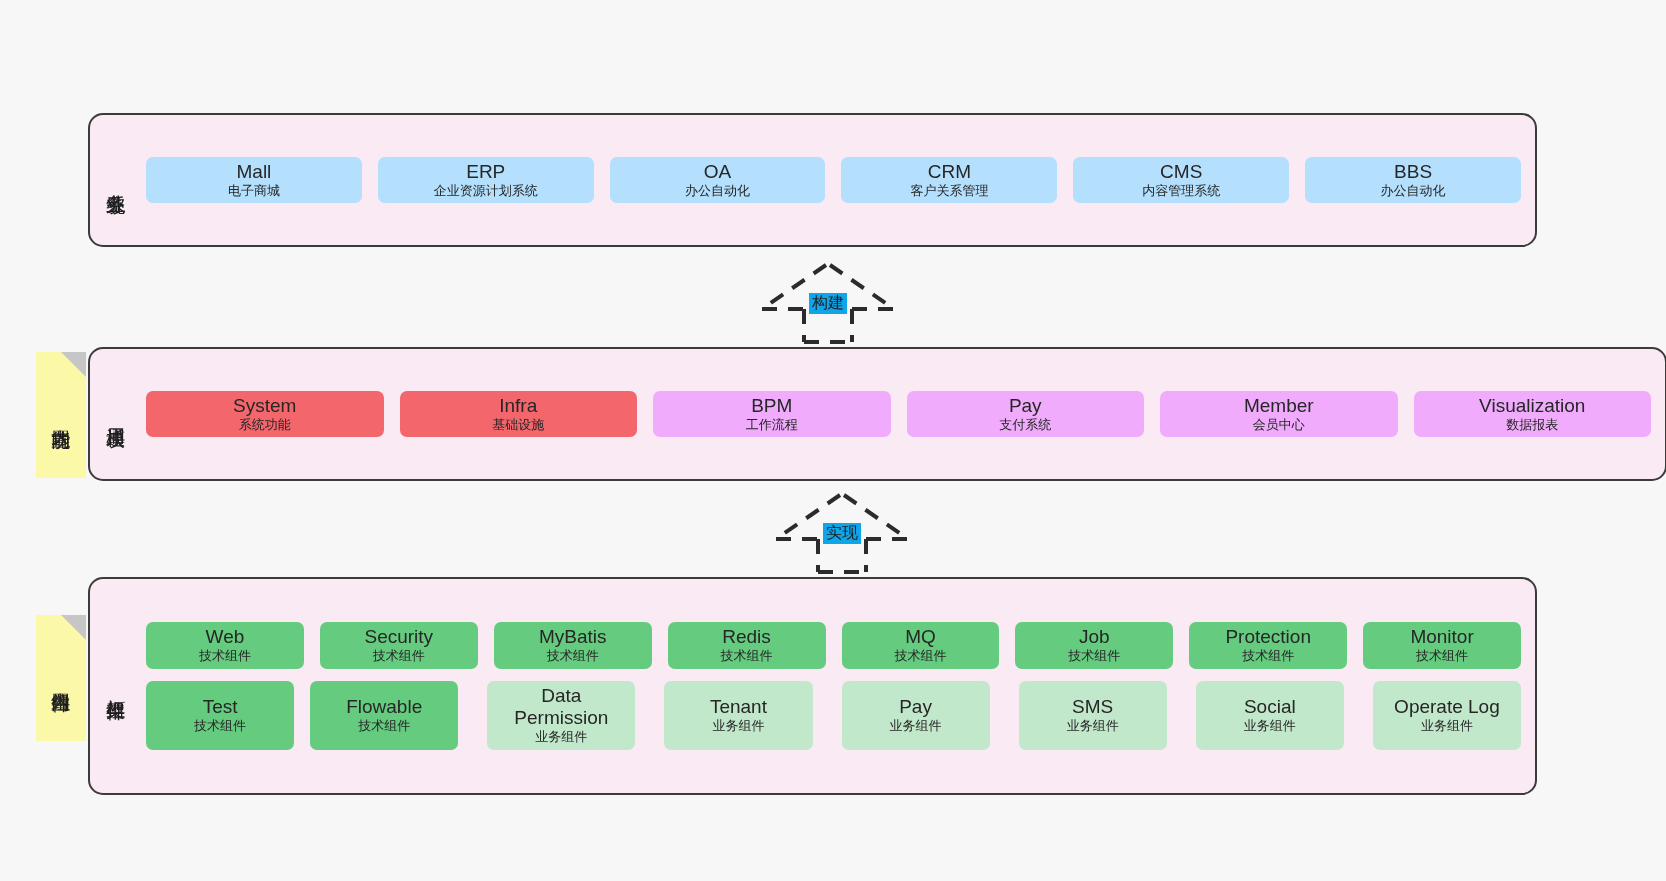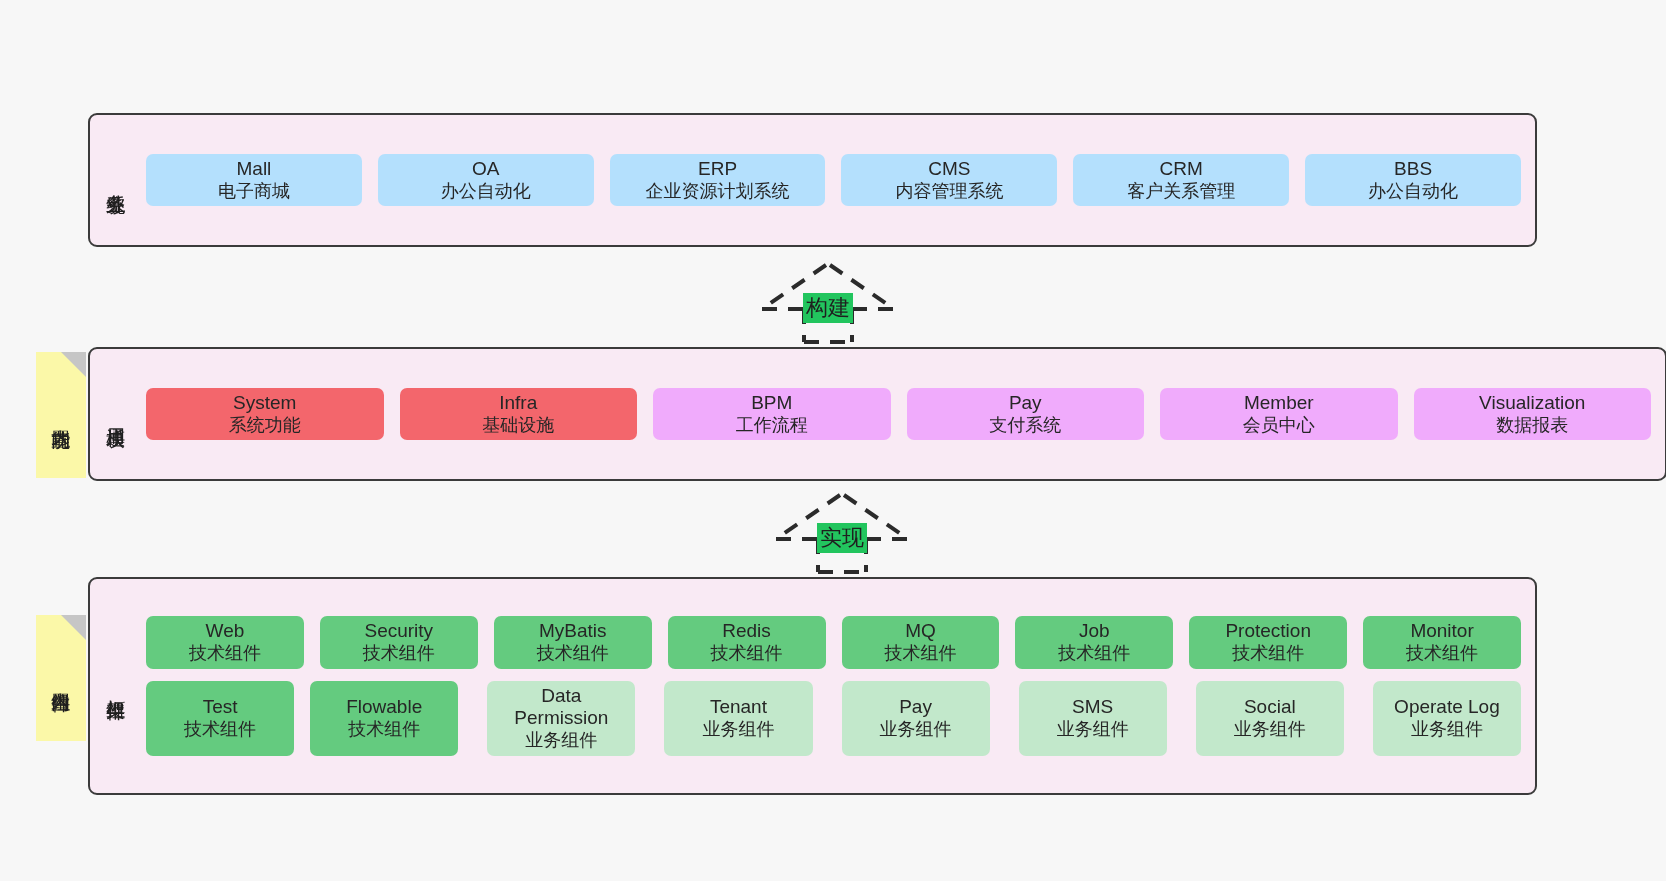--- a/index.html
+++ b/index.html
@@ -14,21 +14,21 @@
     position: relative;
     width: 1666px;
     height: 881px;
   }
 
   
   .layer {
     position: absolute;
     background: #f9eaf4;
     border: 2.2px solid #3b3b3b;
-    border-radius: 9px;
+    border-radius: 15px;
     display: flex;
     align-items: stretch;
   }
   .layer-title {
     flex: 0 0 auto;
     width: 52px;
     display: flex;
     align-items: center;
     justify-content: center;
     font-size: 19px;
@@ -59,21 +59,21 @@
     display: flex;
     flex-direction: column;
     align-items: center;
     justify-content: center;
     text-align: center;
     color: #262626;
     line-height: 1.2;
     padding: 4px 6px;
   }
   .cell .t1 { font-size: 19px; }
-  .cell .t2 { font-size: 18px; }
+  .cell .t2 { font-size: 13px; font-family: Liberation Mono, monospace; }
 
   
   .c-blue       { background: #b4e0fd; }
   .c-red        { background: #f3666c; }
   .c-pink       { background: #f0abfc; }
   .c-green      { background: #64cb7f; }
   .c-greenlight { background: #c2e8cb; margin-left: 13px; }
 
   
   .sticky {
@@ -101,56 +101,56 @@
   
   .connector {
     position: absolute;
   }
   .connector svg { display: block; overflow: visible; }
   .connector .conn-label {
     position: absolute;
     left: 50%;
     transform: translateX(-50%);
     top: 30px;
-    font-size: 22px;
+    font-size: 16px;
     color: #1f1f1f;
-    background: #22c55e;
+    background: #0ea5e9;
     padding: 0 3px;
     white-space: nowrap;
     text-align: center;
   }
 </style>
 </head>
 <body>
 
 <div id="stage">
 
   <div class="layer" id="layer-0" style="left:88px; top:113px; width:1449px; height:134px;">
     <div class="layer-title">业务系统</div>
     <div class="layer-body">
       <div class="row">
         <div class="cell c-blue">
           <span class="t1">Mall</span>
           <span class="t2">电子商城</span>
         </div>
         <div class="cell c-blue">
+          <span class="t1">ERP</span>
+          <span class="t2">企业资源计划系统</span>
+        </div>
+        <div class="cell c-blue">
           <span class="t1">OA</span>
           <span class="t2">办公自动化</span>
         </div>
         <div class="cell c-blue">
-          <span class="t1">ERP</span>
-          <span class="t2">企业资源计划系统</span>
+          <span class="t1">CRM</span>
+          <span class="t2">客户关系管理</span>
         </div>
         <div class="cell c-blue">
           <span class="t1">CMS</span>
           <span class="t2">内容管理系统</span>
-        </div>
-        <div class="cell c-blue">
-          <span class="t1">CRM</span>
-          <span class="t2">客户关系管理</span>
         </div>
         <div class="cell c-blue">
           <span class="t1">BBS</span>
           <span class="t2">办公自动化</span>
         </div>
       </div>
     </div>
   </div>
 
   <div class="connector" id="conn-0" style="left:758px; top:263px; width:140px; height:80px;">

